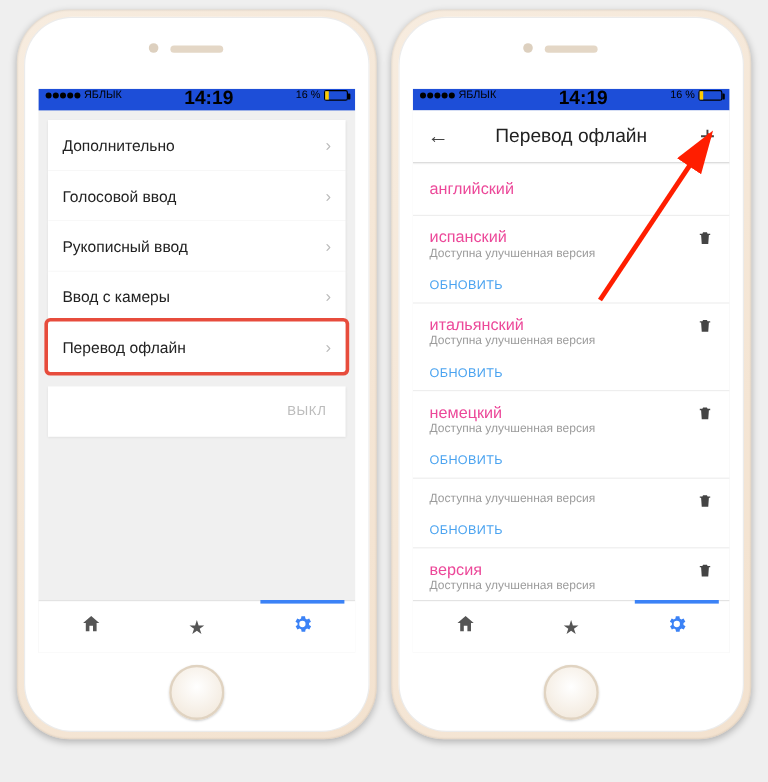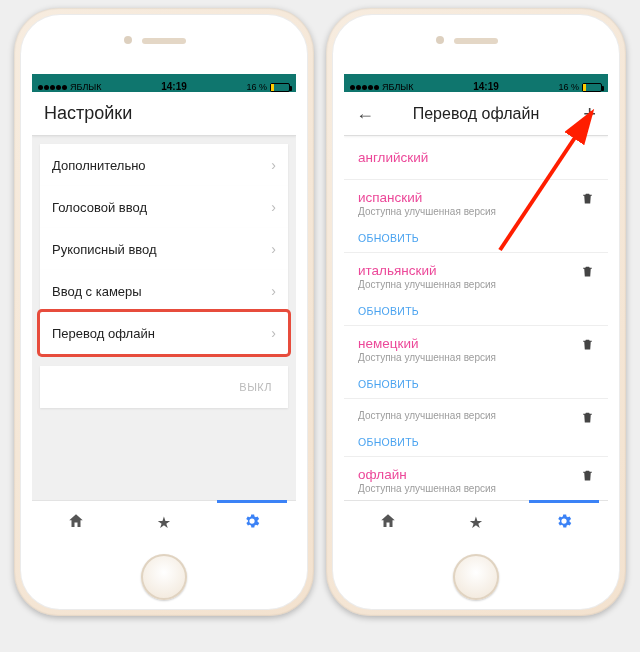--- a/index.html
+++ b/index.html
@@ -26,25 +26,25 @@
     width:46px; height:46px; border-radius:50%; background:radial-gradient(circle at 50% 40%, #fff, #efe3d3);
     box-shadow: inset 0 0 0 2px #e0d3c1, 0 1px 2px rgba(0,0,0,.2);
   }
 
   .screen {
     position:absolute; top:60px; left:12px; right:12px; bottom:66px;
     background:#f0f0f0; overflow:hidden;
   }
 
   
-  .status { height:18px; background:#0f766e; display:flex; align-items:flex-end; font-size:9px; color:#000; padding:0 6px; justify-content:space-between; }
+  .status { height:18px; background:#1d4ed8; display:flex; align-items:flex-start; font-size:9px; color:#000; padding:0 6px; justify-content:space-between; }
   .status .sig { display:flex; align-items:center; gap:3px; }
   .dots { display:flex; gap:1px; }
   .dots i { width:5px; height:5px; border-radius:50%; background:#000; display:block; }
-  .status .time { font-weight:600; font-size:10px; }
+  .status .time { font-weight:600; font-size:16px; }
   .status .batt { display:flex; align-items:center; gap:3px; }
   .battery { width:20px; height:9px; border:1px solid #000; border-radius:2px; position:relative; }
   .battery::after { content:""; position:absolute; right:-3px; top:2px; width:2px; height:5px; background:#000; border-radius:0 1px 1px 0;}
   .battery i { display:block; height:100%; width:18%; background:#ffcc00; }
 
   
   .appbar { height:44px; background:#fff; border-bottom:1px solid #ddd; display:flex; align-items:center; padding:0 12px; box-shadow:0 1px 2px rgba(0,0,0,.06); position:relative; }
   .appbar .title-left { font-size:18px; font-weight:400; color:#222; }
   .appbar .back { width:24px; text-align:left; font-size:18px; color:#444; }
   .appbar .title-center { flex:1; text-align:center; font-size:16px; font-weight:500; color:#222; }
@@ -109,23 +109,20 @@
           </span>
           <span class="time">14:19</span>
           <span class="batt">
             <span>16 %</span>
             <span class="battery">
                 <i></i>
               </span>
           </span>
         </div>
 
-        <div class="appbar">
-          <span class="title-left">Настройки</span>
-        </div>
 
         <div class="list">
           <div class="row">
             <span>Дополнительно</span>
             <span class="chev">›</span>
           </div>
           <div class="row">
             <span>Голосовой ввод</span>
             <span class="chev">›</span>
           </div>
@@ -258,21 +255,21 @@
             </div>
             <span class="trash">
               <svg width="13" height="13" viewBox="0 0 24 24" fill="#444">
                   <path d="M6 7h12l-1 14H7L6 7zm3-4h6l1 2h4v2H4V5h4z"></path>
                 </svg>
             </span>
           </div>
 
           <div class="lang" style="border-bottom:none;">
             <div class="col">
-              <div class="name">офлайн</div>
+              <div class="name">версия</div>
               <div class="sub">Доступна улучшенная версия</div>
             </div>
             <span class="trash">
               <svg width="13" height="13" viewBox="0 0 24 24" fill="#444">
                   <path d="M6 7h12l-1 14H7L6 7zm3-4h6l1 2h4v2H4V5h4z"></path>
                 </svg>
             </span>
           </div>
 
         </div>

